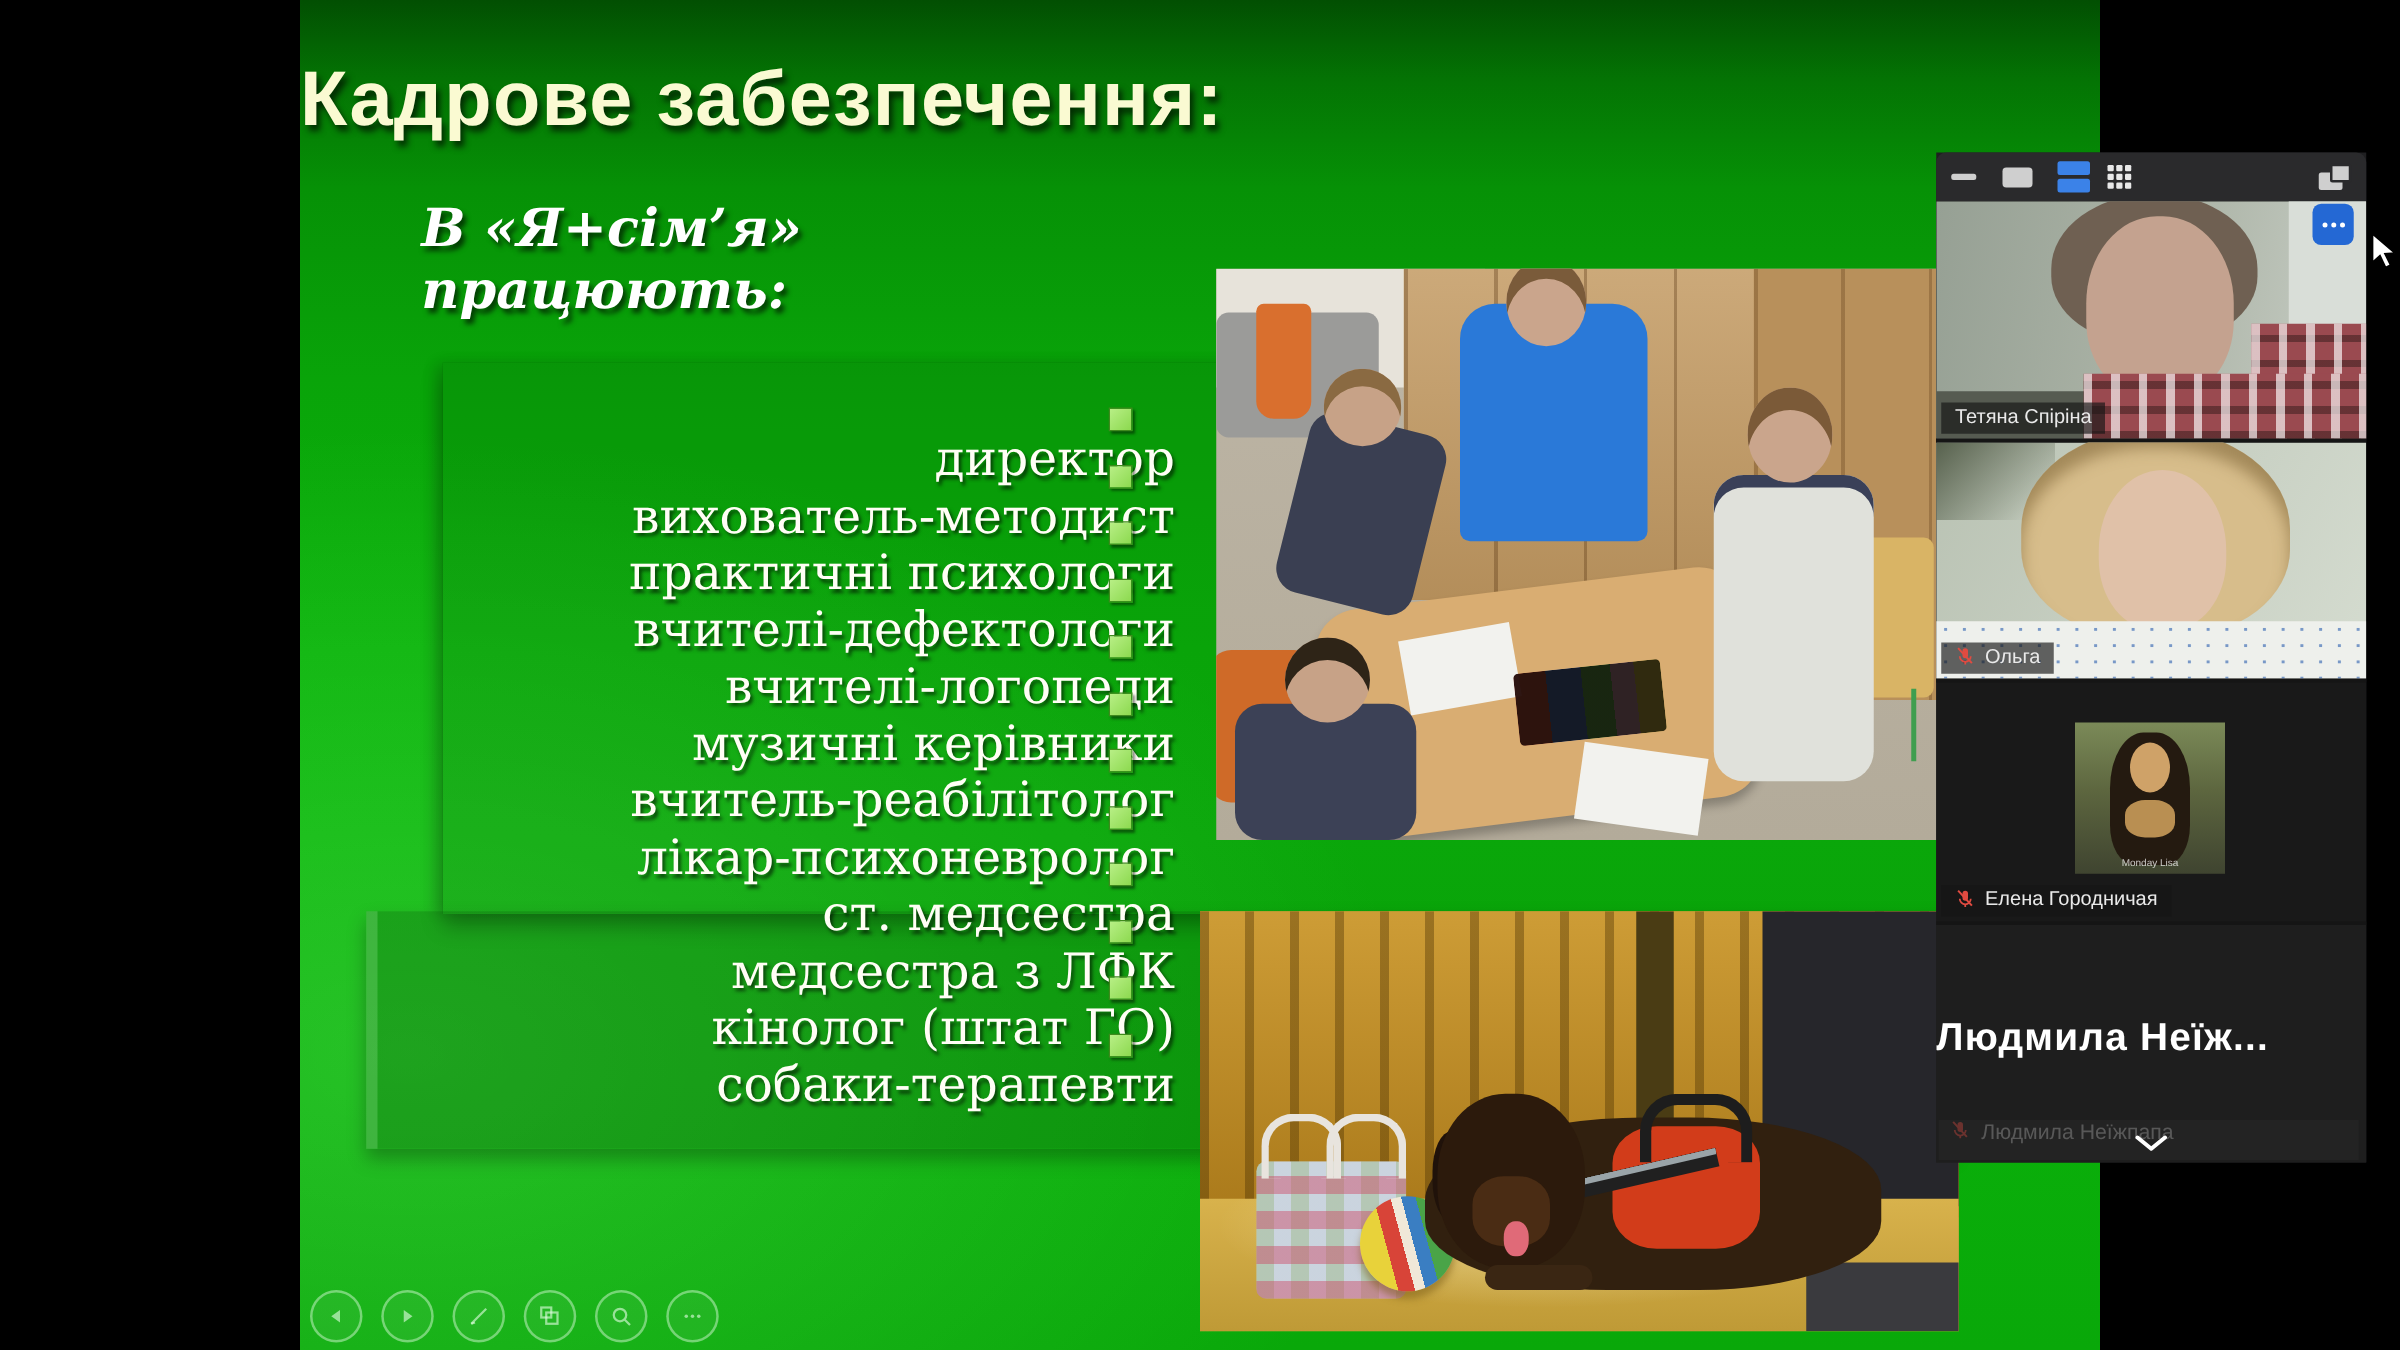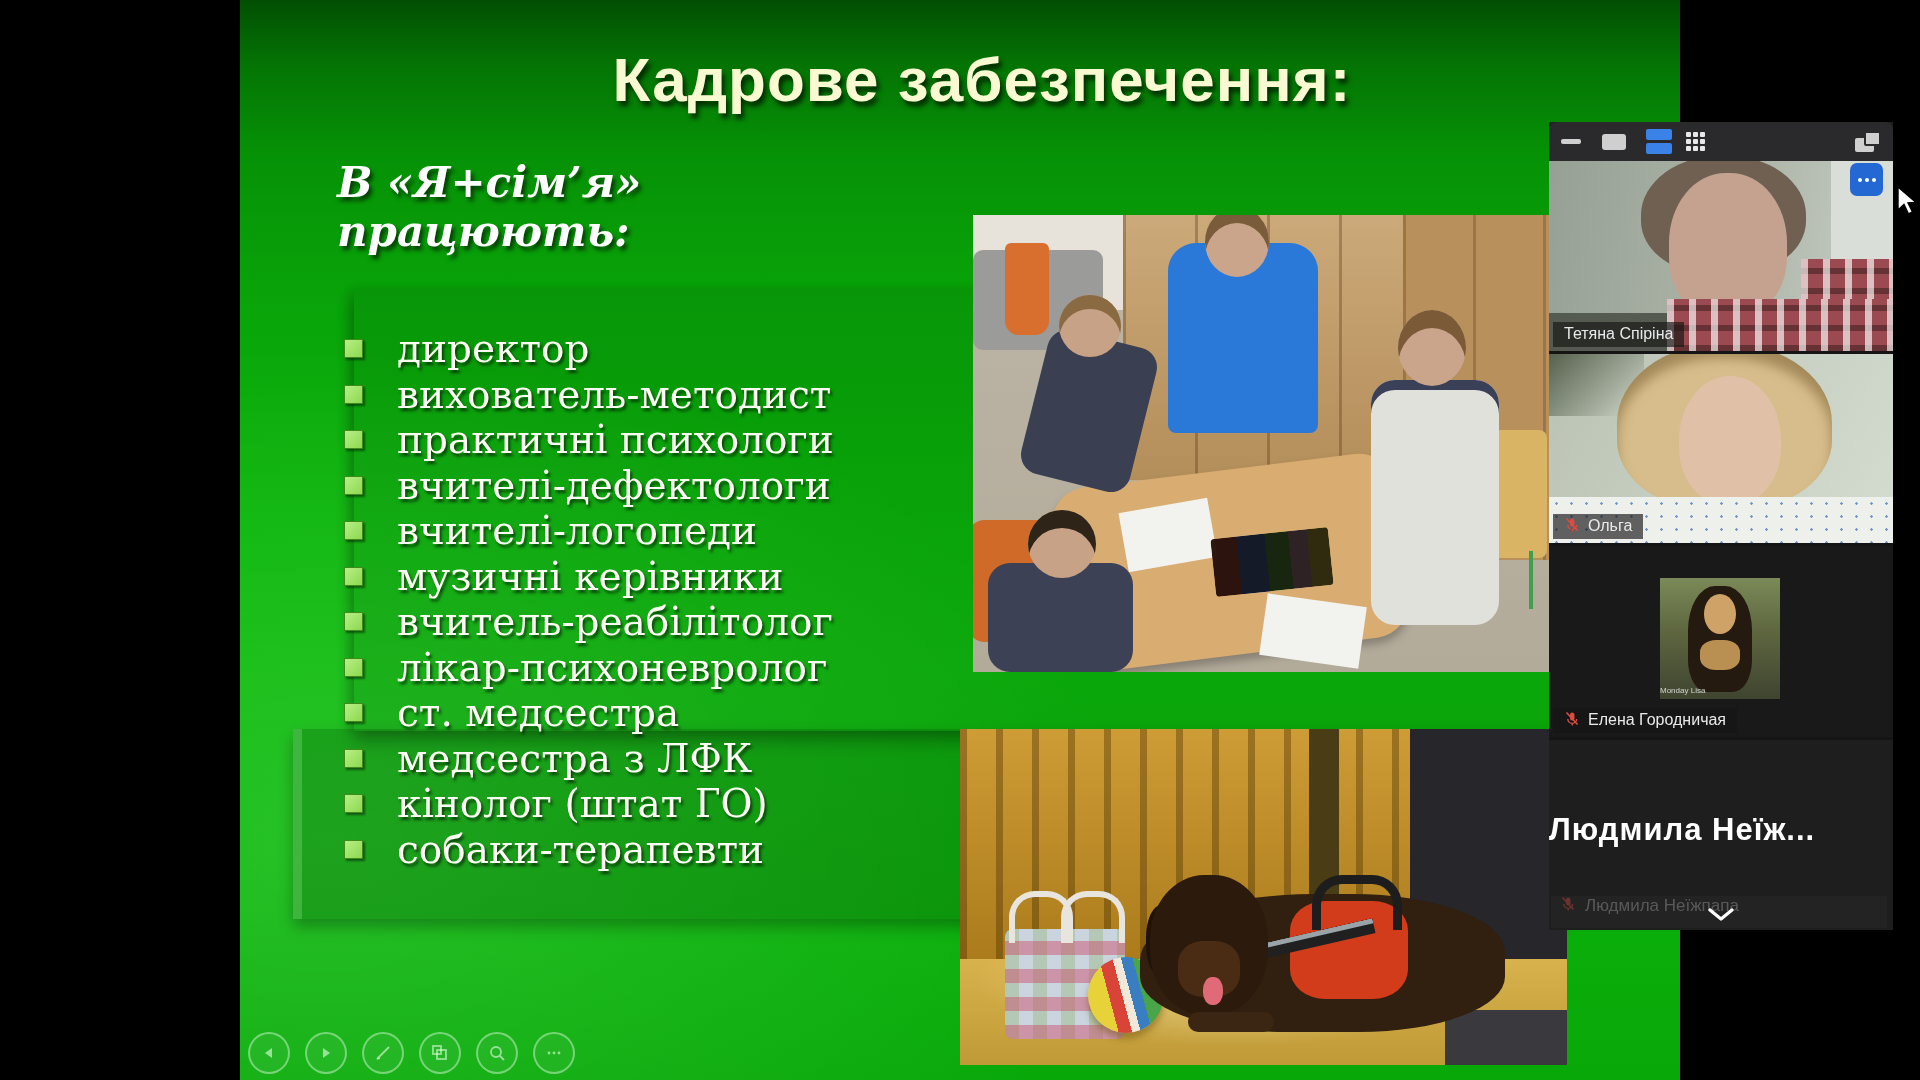--- a/index.html
+++ b/index.html
@@ -9,28 +9,28 @@
   .slide{position:absolute;left:240px;top:0;width:1440px;height:1080px;overflow:hidden;
     background:
       radial-gradient(ellipse at 6% 78%, rgba(140,255,140,0.22), transparent 42%),
       linear-gradient(180deg,#024f02 0%,#047404 6%,#069106 14%,#09a409 28%,#0bb30b 48%,#0cb60c 62%,#0ab00a 80%,#09a809 100%);}
   .content-box{position:absolute;}
   .box1{left:114px;top:290px;width:1200px;height:441px;background:rgba(0,40,0,0.10);
         box-shadow:0 10px 16px rgba(0,0,0,0.30), -6px 0 10px rgba(0,0,0,0.12);}
   .box2{left:53px;top:729px;width:1260px;height:190px;background:rgba(0,40,0,0.20);
         border-left:9px solid rgba(190,255,190,0.22);
         box-shadow:0 8px 14px rgba(0,0,0,0.28);}
-  .slide-title{position:absolute;left:12px;top:44px;width:1440px;margin:0;text-align:center;
+  .slide-title{position:absolute;left:0;top:44px;width:1440px;margin:0;
     font-size:62px;font-weight:700;letter-spacing:1px;color:#fafad2;
-    text-shadow:3px 5px 5px rgba(0,0,0,0.65);padding-left:10px;}
+    text-shadow:3px 5px 5px rgba(0,0,0,0.65);}
   .subtitle{position:absolute;left:97px;top:158px;font-family:"DejaVu Serif",serif;
     font-style:italic;font-weight:700;font-size:42px;line-height:49px;color:#ffffff;
     text-shadow:3px 4px 4px rgba(0,0,0,0.6);}
   .bullets{position:absolute;left:100px;top:326px;margin:0;padding:0;list-style:none;width:600px;}
-  .b-row{display:flex;align-items:center;height:45.5px;}
+  .b-row{display:flex;align-items:flex-end;height:45.5px;flex-direction:column;}
   .b-sq{width:17px;height:17px;margin-left:4px;margin-right:34px;flex:0 0 17px;
     background:linear-gradient(135deg,#b8ef86,#8cd94f);border:1px solid #3f8a1d;
     box-shadow:2px 2px 2px rgba(0,0,0,0.45);}
   .b-sq.hidden{visibility:hidden;}
   .b-txt{font-family:"DejaVu Serif",serif;font-size:39px;color:#fffef5;white-space:nowrap;
     text-shadow:2px 3px 3px rgba(0,0,0,0.6);}
   
   .photo{position:absolute;overflow:hidden;}
   .photo1{left:733px;top:215px;width:580px;height:457px;background:linear-gradient(180deg,#bdb5a5 0%,#b3ab9a 100%);}
   .p1-wall{position:absolute;left:0;top:0;width:215px;height:95px;background:#e7e3da;}
@@ -138,21 +138,21 @@
   .v2-face{position:absolute;left:130px;top:22px;width:102px;height:128px;background:#e0c1a8;border-radius:50% 50% 44% 44%;}
   .v2-blouse{position:absolute;left:0;top:143px;width:344px;height:46px;background:#eef0ec;
     background-image:radial-gradient(rgba(90,130,190,0.8) 1.2px,transparent 1.6px);background-size:15px 13px;}
   
   .v3{background:#191919;}
   .mona{position:absolute;left:111px;top:32px;width:120px;height:121px;
     background:linear-gradient(180deg,#7b8a58 0%,#5d663f 45%,#3f4430 100%);}
   .mona-hair{position:absolute;left:28px;top:8px;width:64px;height:106px;background:#241a10;border-radius:42% 42% 30% 30%;}
   .mona-face{position:absolute;left:44px;top:16px;width:32px;height:40px;background:#cfa268;border-radius:50%;}
   .mona-chest{position:absolute;left:40px;top:62px;width:40px;height:30px;background:#b98f52;border-radius:40%;}
-  .mona-caption{position:absolute;left:0;bottom:4px;width:100%;text-align:left;font-size:8px;color:rgba(255,255,255,0.75);}
+  .mona-caption{position:absolute;left:0;bottom:4px;width:100%;text-align:center;font-size:8px;color:rgba(255,255,255,0.75);}
   
   .v4{background:#1e1e1e;}
   .v4-name{position:absolute;left:0;top:72px;width:100%;text-align:left;font-size:31px;font-weight:700;color:#ffffff;letter-spacing:1px;}
   .v4-bar{position:absolute;left:2px;right:6px;bottom:2px;height:32px;background:rgba(36,36,36,0.92);
     display:flex;gap:9px;padding-left:9px;}
   .v4-bar .mic-off{opacity:0.38;}
   .v4-bar-name{font-size:17px;color:rgba(190,190,190,0.35);}
   .v4-chevron{position:absolute;left:50%;bottom:8px;transform:translateX(-50%);}
   
   .cursor{position:absolute;left:1896px;top:186px;}

